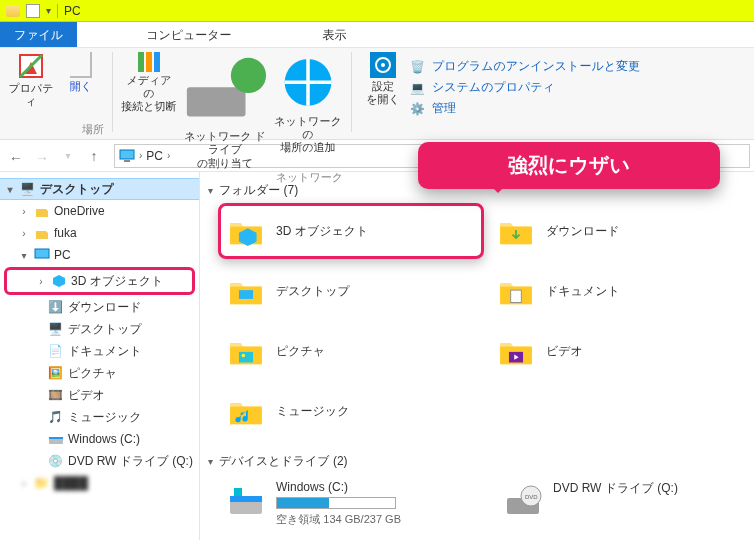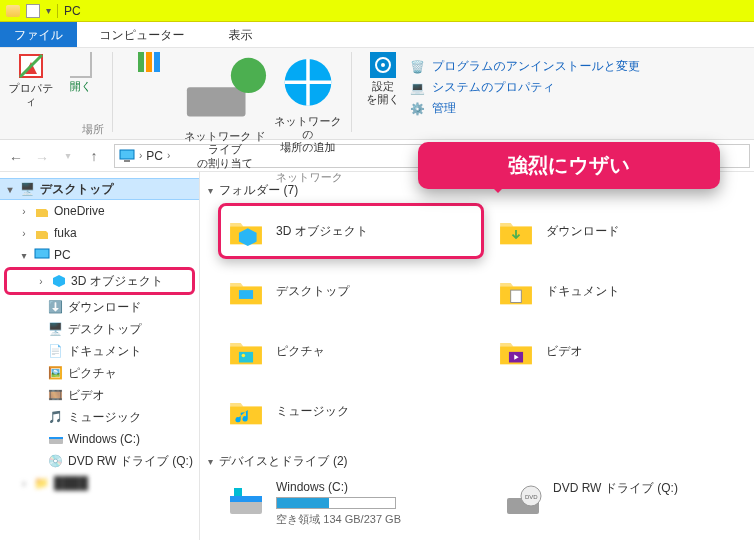--- a/index.html
+++ b/index.html
@@ -4,28 +4,28 @@
 <style>
 * { margin: 0; padding: 0; box-sizing: border-box; font-family: "Yu Gothic UI", "Meiryo", sans-serif; }
 body { width: 754px; height: 540px; overflow: hidden; background: #fff; font-size: 12px; color: #333; position: relative; }
 
 .titlebar { height: 22px; background: #eaff00; display: flex; align-items: center; padding: 0 6px; gap: 6px; border-bottom: 1px solid #d0d000; }
 .titlebar .folder-mini { width: 14px; height: 12px; background: linear-gradient(#ffe18a,#f7c948); border-radius: 2px; }
 .titlebar .chev { font-size: 10px; color: #555; }
 .titlebar .divider { width: 1px; height: 14px; background: #b5c000; }
 .titlebar .title { font-size: 12px; color: #333; }
 
-.menubar { height: 26px; background: #fff; display: flex; align-items: stretch; border-bottom: 1px solid #e5e5e5; }
+.menubar { height: 26px; background: #fff; display: flex; align-items: stretch; border-bottom: 1px solid #e5e5e5; gap: 47px; }
 .tab-file { background: #1976d2; color: #fff; padding: 5px 14px 0; }
 .tab { padding: 5px 22px 0; color: #333; }
 
 .ribbon { height: 92px; background: #f7f7f7; border-bottom: 1px solid #e0e0e0; display: flex; align-items: flex-start; position: relative; }
 .rgroup { display: flex; flex-direction: column; align-items: center; padding: 4px 8px 2px; height: 100%; }
 .rgroup .items { display: flex; gap: 4px; align-items: flex-start; }
-.rbtn { display: flex; flex-direction: column; align-items: center; width: 46px; gap: 2px; color: #15803d; }
+.rbtn { display: flex; flex-direction: column; align-items: center; width: 46px; gap: 2px; color: #1d4ed8; }
 .rbtn.active { color: #333; }
 .rbtn .lbl { font-size: 11px; line-height: 1.2; text-align: center; }
 .rgroup-label { font-size: 11px; color: #888; margin-top: auto; text-align: right; width: 100%; }
 .vsep { width: 1px; background: #ddd; height: 80px; margin-top: 4px; }
 .side-links { display: flex; flex-direction: column; gap: 4px; padding: 6px 4px; }
 .side-links .lnk { display: flex; align-items: center; gap: 6px; font-size: 12px; color: #1565c0; }
 .side-links .ico { width: 16px; height: 16px; display: inline-flex; align-items: center; justify-content: center; }
 
 .ico-prop { width: 28px; height: 28px; }
 .ico-open { width: 22px; height: 26px; border: 2px solid #bbb; border-left: none; border-top: none; position: relative; }
@@ -114,20 +114,22 @@
   </div>
   <div class="vsep"></div>
   <div class="rgroup">
     <div class="items">
       <div class="rbtn active" style="width:56px">
         <span class="ico-media">
             <span></span>
             <span></span>
             <span></span>
           </span>
+        <span class="lbl" style="white-space:pre-line">メディアの
+接続と切断</span>
       </div>
       <div class="rbtn active" style="width:88px">
         <svg class="ico-netdrive" viewBox="0 0 30 26">
             <rect x="2" y="12" width="20" height="10" fill="#9e9e9e" rx="1"></rect>
             <circle cx="23" cy="8" r="6" fill="#4caf50"></circle>
           </svg>
         <span class="lbl" style="white-space:pre-line">ネットワーク ドライブ
 の割り当て</span>
       </div>
       <div class="rbtn active" style="width:70px">

